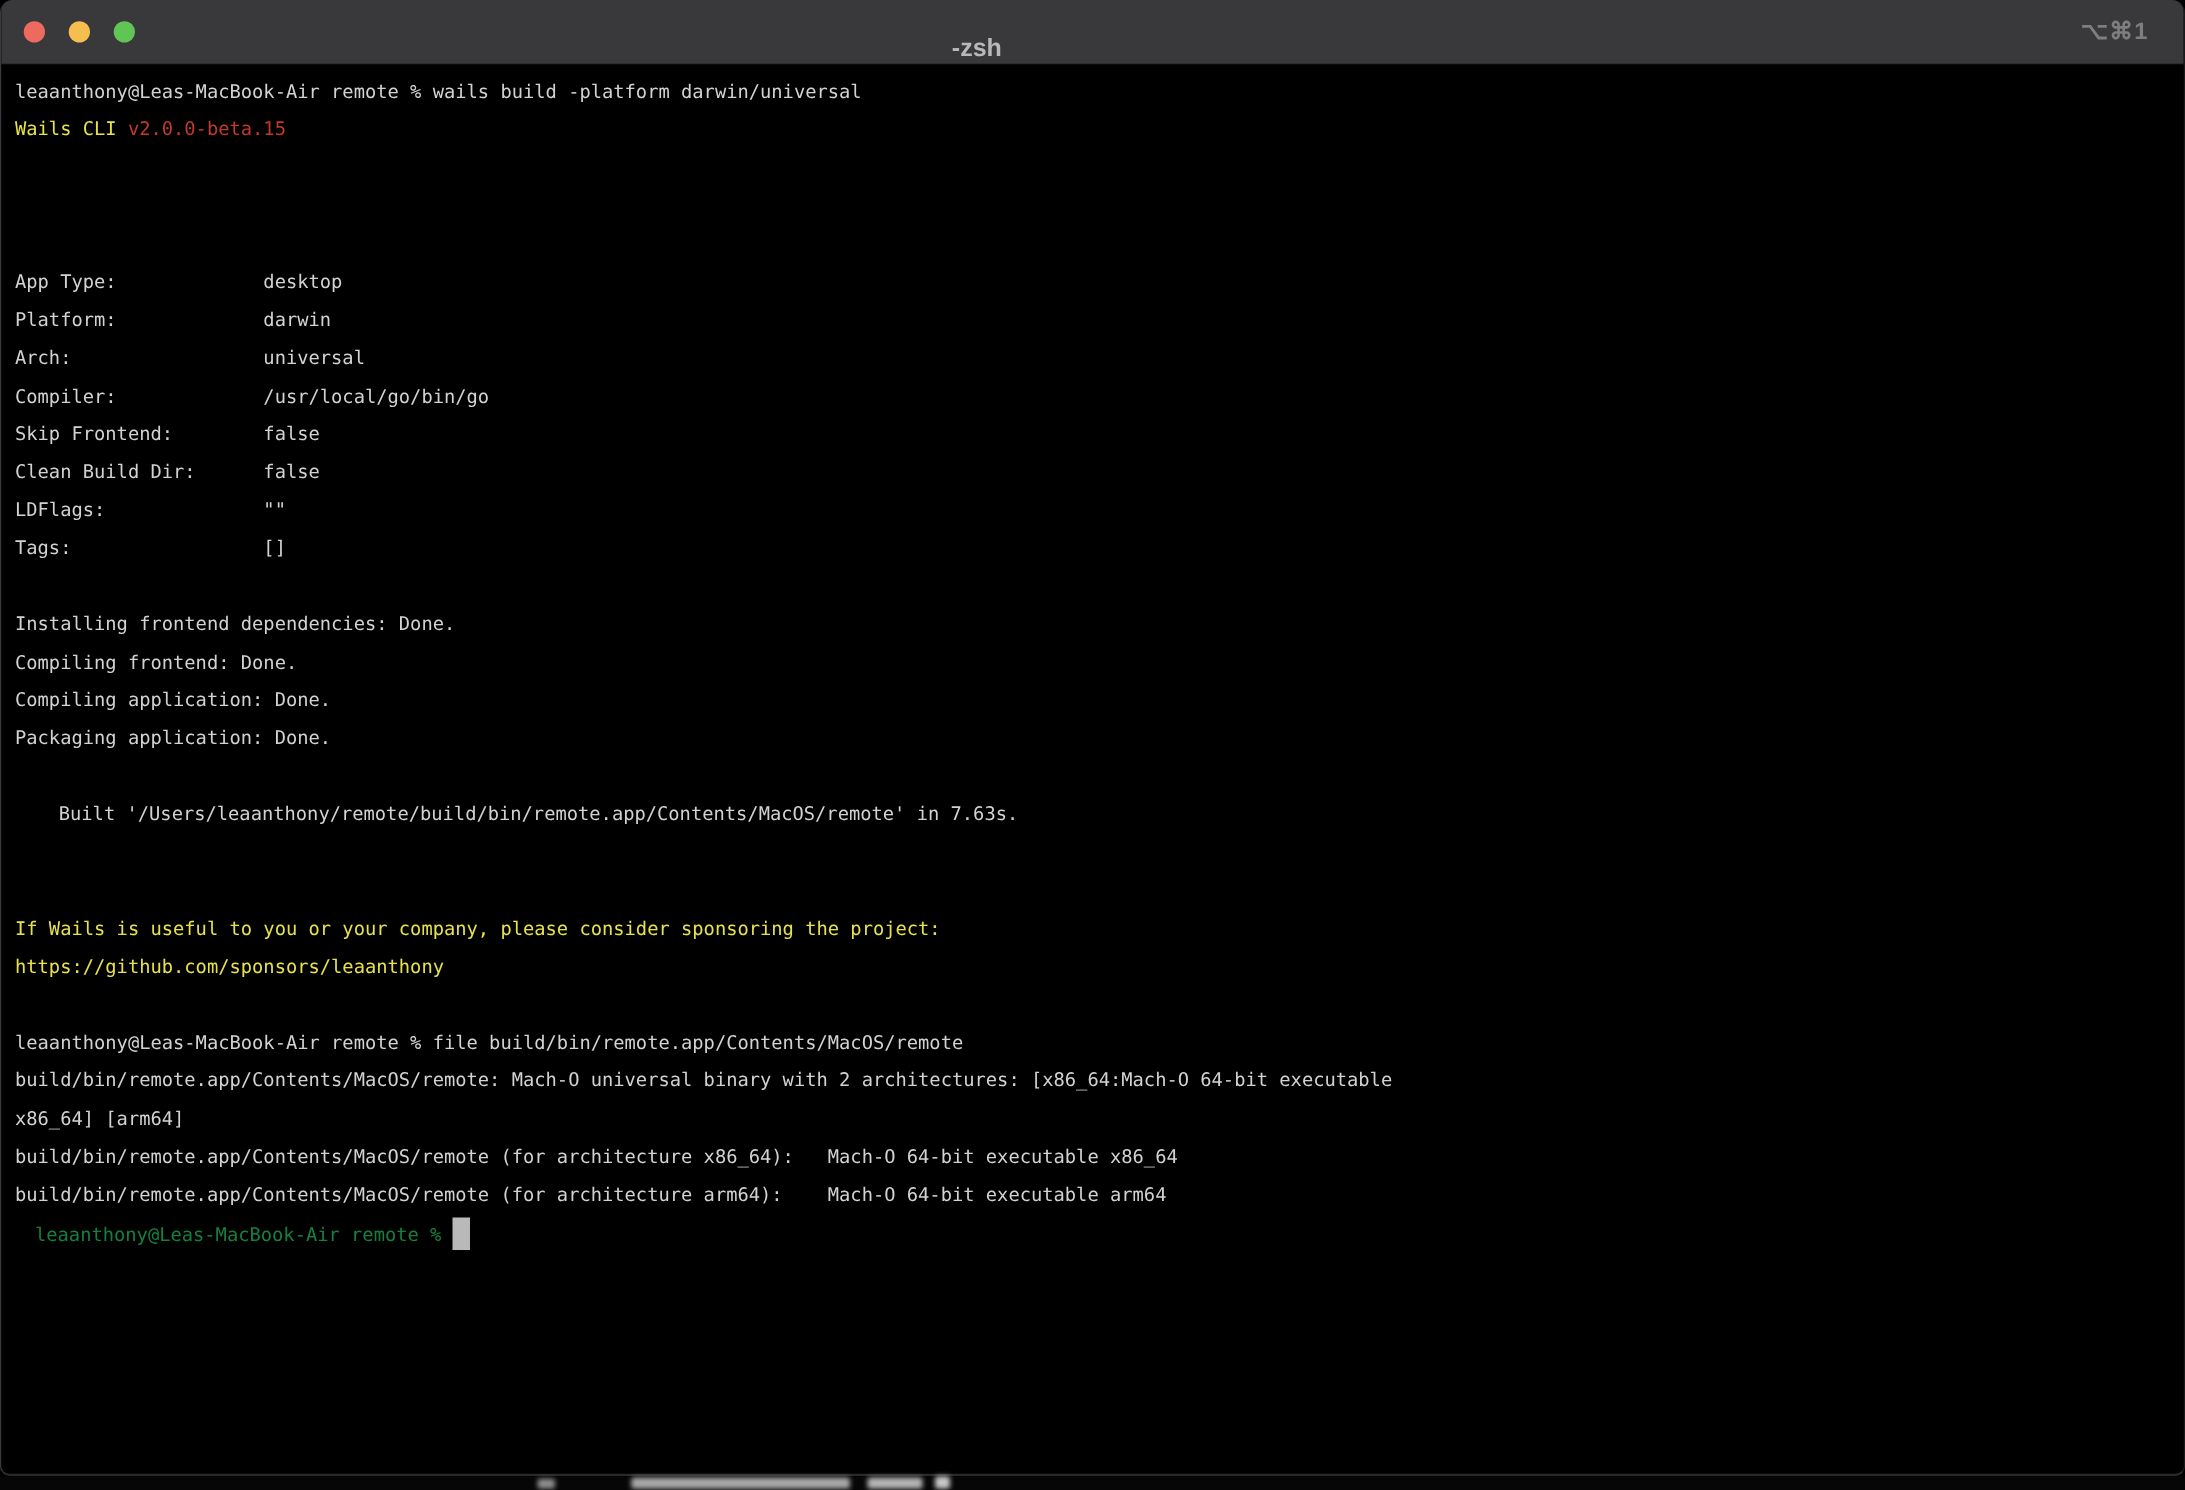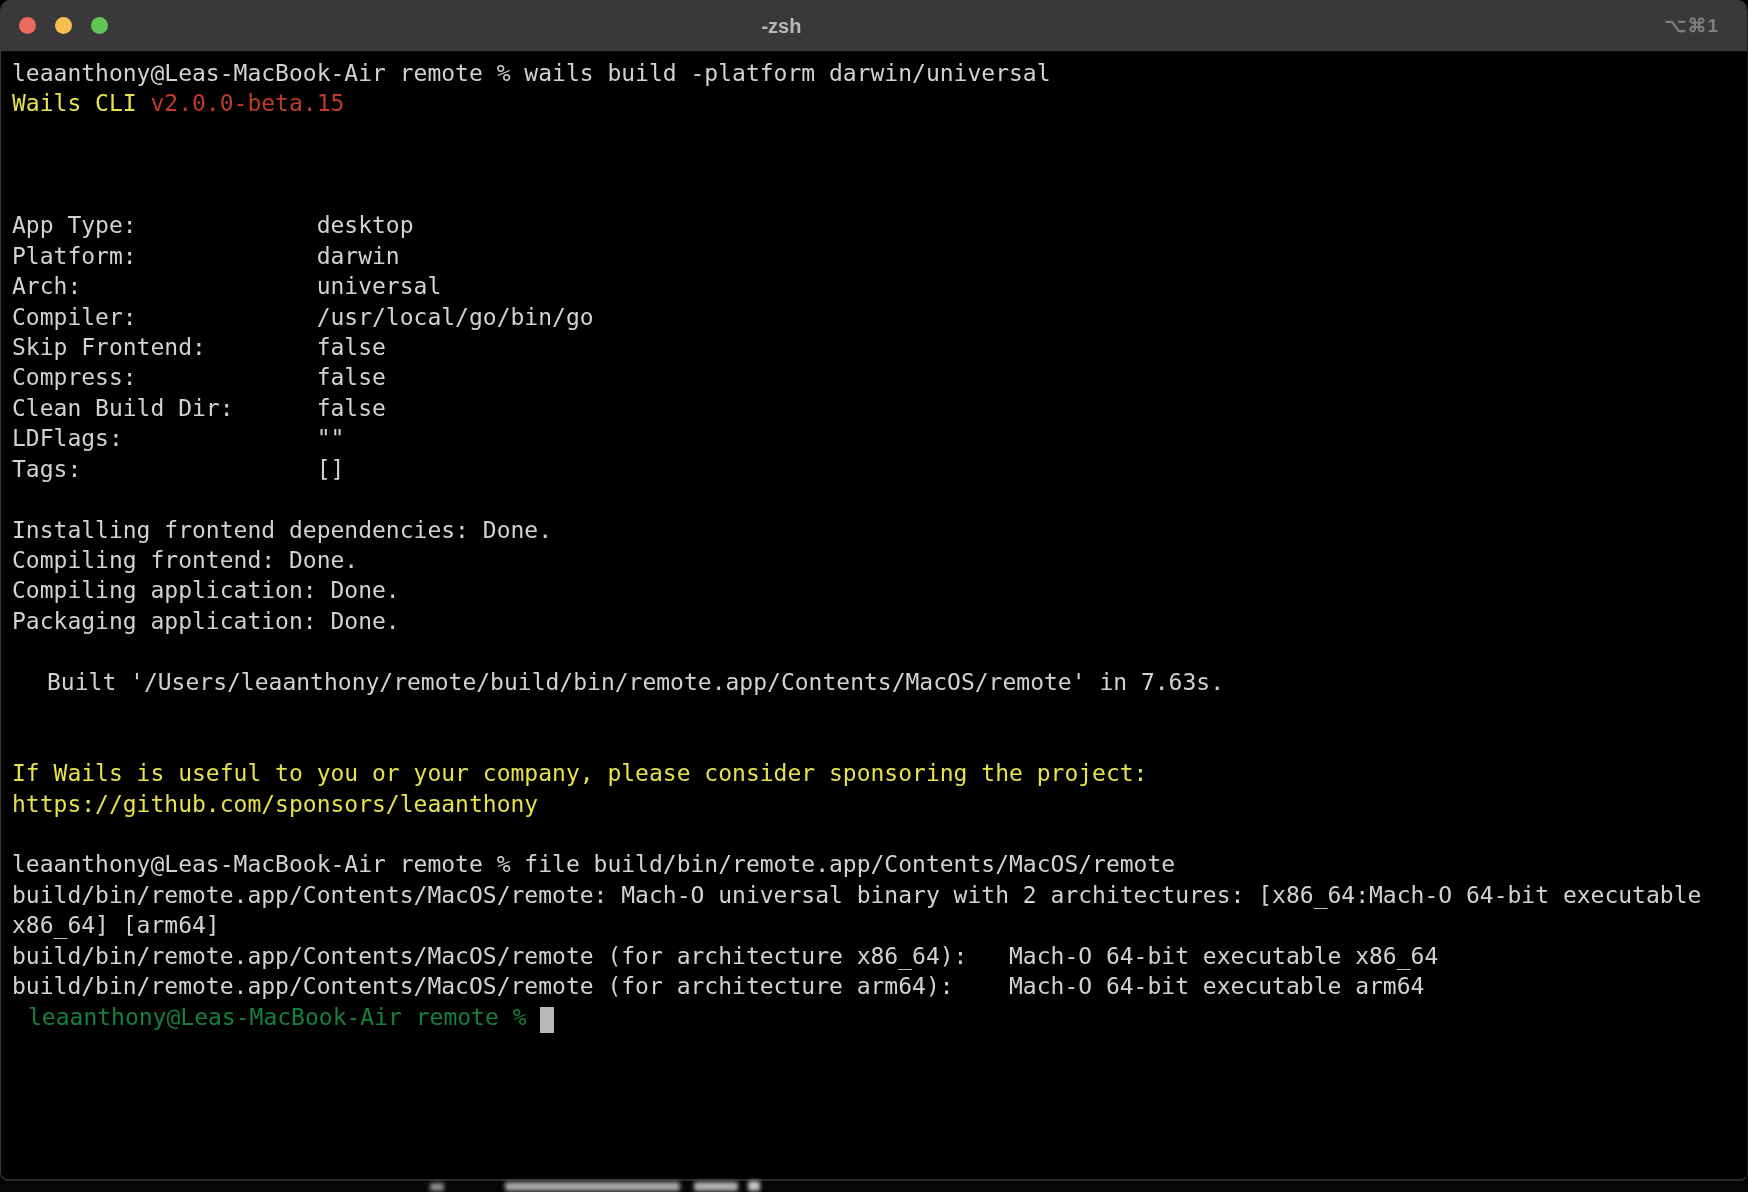--- a/index.html
+++ b/index.html
@@ -32,41 +32,41 @@
     display: flex;
     gap: 19px;
   }
   .tl {
     width: 17px; height: 17px;
     border-radius: 50%;
     display: inline-block;
   }
   .title {
     position: absolute;
-    left: 44.7%; top: 0;
+    left: 44.7%; top: 13px;
     transform: translateX(-50%);
     line-height: 52px;
     font-family: "Liberation Sans", sans-serif;
     font-weight: bold;
     font-size: 20px;
     color: #b8b8ba;
   }
   .shortcut {
     position: absolute;
     right: 28px; top: 0;
     line-height: 52px;
     font-family: "Liberation Sans", sans-serif;
     font-weight: bold;
     font-size: 19px;
     color: #7e7e80;
     letter-spacing: 1px;
   }
   .terminal {
     padding: 6px 0 0 11px;
-    font-size: 23px;
+    font-size: 15px;
     line-height: 30.45px;
     color: var(--fg, #d2d2d2);
   }
   .term-line {
     white-space: pre;
     height: 30.45px;
   }
   .cursor {
     display: inline-block;
     width: 14px;
@@ -109,21 +109,20 @@
       <div class="term-line"><span style="color: rgb(210, 210, 210);">leaanthony@Leas-MacBook-Air remote % wails build -platform darwin/universal</span></div>
       <div class="term-line"><span style="color: rgb(231, 226, 76); margin-top: 23px;">Wails CLI </span><span style="color: rgb(193, 58, 43);">v2.0.0-beta.15</span></div>
       <div class="term-line">&nbsp;</div>
       <div class="term-line">&nbsp;</div>
       <div class="term-line">&nbsp;</div>
       <div class="term-line"><span style="color: rgb(210, 210, 210);">App Type:             desktop</span></div>
       <div class="term-line"><span style="color: rgb(210, 210, 210);">Platform:             darwin</span></div>
       <div class="term-line"><span style="color: rgb(210, 210, 210);">Arch:                 universal</span></div>
       <div class="term-line"><span style="color: rgb(210, 210, 210);">Compiler:             /usr/local/go/bin/go</span></div>
       <div class="term-line"><span style="color: rgb(210, 210, 210);">Skip Frontend:        false</span></div>
-      <div class="term-line"><span style="color: rgb(210, 210, 210);">Compress:             false</span></div>
       <div class="term-line"><span style="color: rgb(210, 210, 210);">Clean Build Dir:      false</span></div>
       <div class="term-line"><span style="color: rgb(210, 210, 210);">LDFlags:              ""</span></div>
       <div class="term-line"><span style="color: rgb(210, 210, 210);">Tags:                 []</span></div>
       <div class="term-line">&nbsp;</div>
       <div class="term-line"><span style="color: rgb(210, 210, 210);">Installing frontend dependencies: Done.</span></div>
       <div class="term-line"><span style="color: rgb(210, 210, 210);">Compiling frontend: Done.</span></div>
       <div class="term-line"><span style="color: rgb(210, 210, 210);">Compiling application: Done.</span></div>
       <div class="term-line"><span style="color: rgb(210, 210, 210);">Packaging application: Done.</span></div>
       <div class="term-line">&nbsp;</div>
       <div class="term-line"><span style="color: rgb(210, 210, 210); margin-left: 35px;">Built '/Users/leaanthony/remote/build/bin/remote.app/Contents/MacOS/remote' in 7.63s.</span></div>

